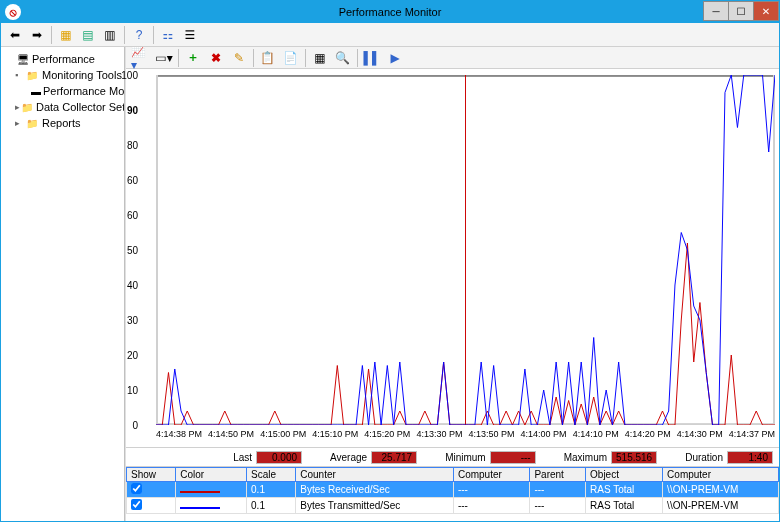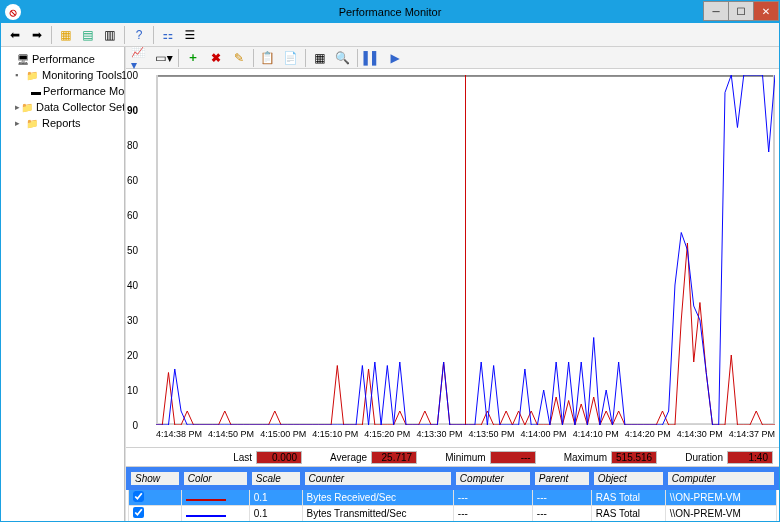--- a/index.html
+++ b/index.html
@@ -31,21 +31,21 @@
 .ytick { position: absolute; right: 16px; font-size: 10px; color: #000; transform: translateY(-50%); }
 .plot { position: absolute; left: 30px; right: 4px; top: 6px; bottom: 22px; background: #fff; }
 .plot svg { width: 100%; height: 100%; }
 .xaxis { position: absolute; left: 30px; right: 4px; bottom: 4px; height: 14px; display: flex; justify-content: space-between; font-size: 9px; }
 .statsbar { height: 20px; border-top: 1px solid #d0d0d0; border-bottom: 1px solid #d0d0d0; display: flex; align-items: center; font-size: 10px; padding: 0 6px; gap: 4px; }
 .statsbar .lbl { margin-left: auto; }
 .statsbar .lbl ~ .lbl { margin-left: 24px; }
 .statsbar .val { border: 1px solid #c0c0c0; padding: 0 4px; min-width: 46px; text-align: right; background: #b91c1c; }
 .legend { height: 54px; overflow: hidden; }
 .legend table { width: 100%; border-collapse: collapse; font-size: 10px; }
-.legend th { background: #f0f0f0; border: 5px solid #3b82f6; text-align: left; padding: 1px 4px; font-weight: normal; font-style: italic; }
+.legend th { background: #f0f0f0; border: 1px solid #3b82f6; text-align: left; padding: 1px 4px; font-weight: normal; }
 .legend td { border: 1px solid #e0e0e0; padding: 1px 4px; white-space: nowrap; }
 .legend tr.sel td { background: #3399ff; color: #fff; }
 .colorsw { width: 40px; height: 2px; display: inline-block; }
 .cb { width: 11px; height: 11px; }
 </style>
 </head>
 <body>
 <div class="window">
   <div class="titlebar">
     <span class="sysicon">⦸</span>

